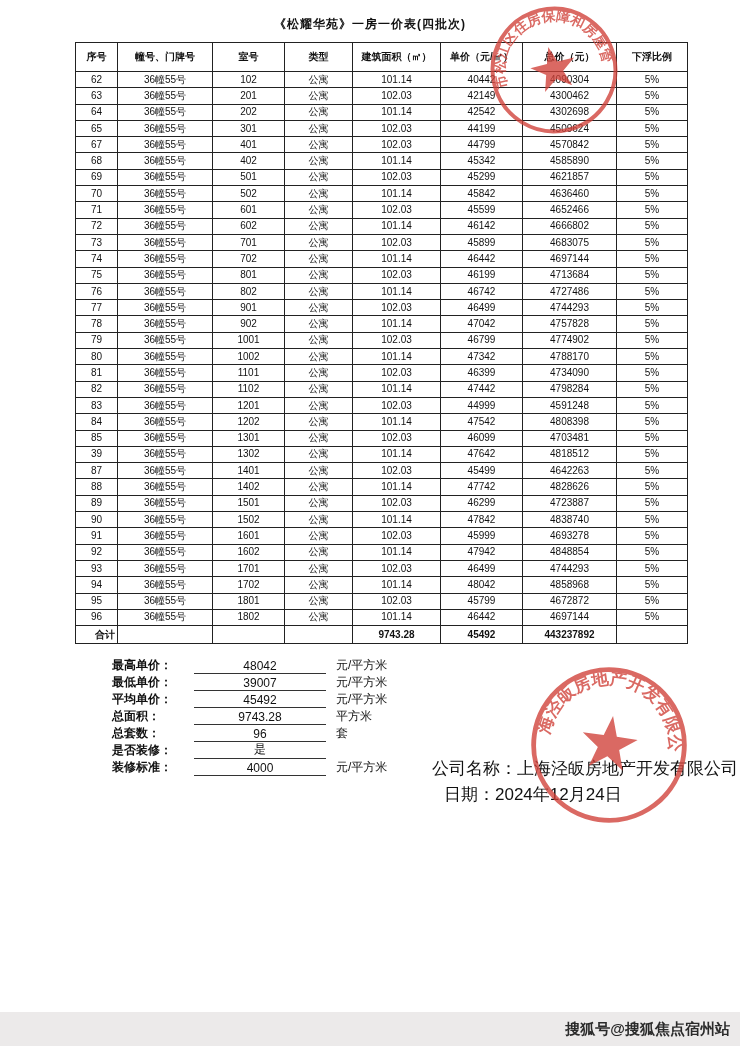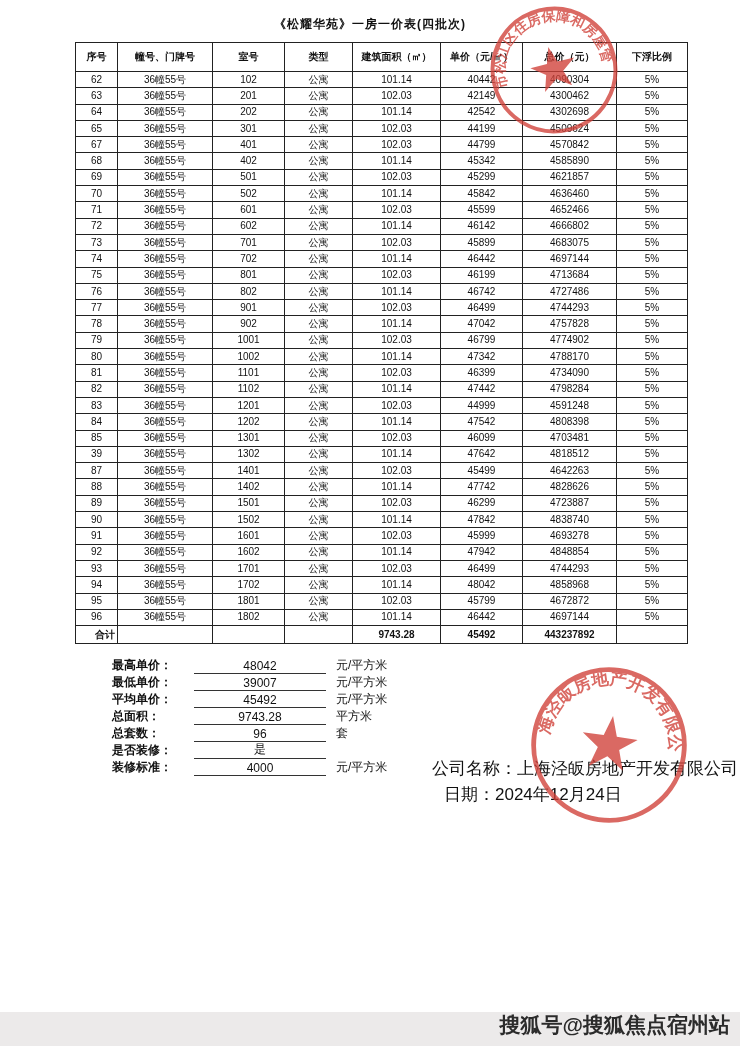--- a/index.html
+++ b/index.html
@@ -24,21 +24,21 @@
   .sum-value{display:inline-block;width:132px;border-bottom:1px solid #333;
              text-align:center;font-size:12px;}
   .sum-unit{display:inline-block;margin-left:10px;}
   .company{position:absolute;left:432px;top:756px;font-size:17px;line-height:1.5;}
   .company .date{padding-left:12px;}
   .seal{position:absolute;pointer-events:none;opacity:.78;}
   .seal-top{left:488px;top:4px;width:132px;height:132px;transform:rotate(-14deg);}
   .seal-bottom{left:528px;top:664px;width:162px;height:162px;transform:rotate(8deg);}
   .footer-strip{position:absolute;left:0;bottom:0;width:740px;height:34px;
                 background:#eceaea;}
-  .watermark{position:absolute;right:10px;bottom:7px;font-size:21px;color:#2b2b2b;
+  .watermark{position:absolute;right:10px;bottom:7px;font-size:15px;color:#2b2b2b;
              font-weight:bold;}
 </style>
 </head>
 <body>
 
 <div class="page">
 
   <div class="title">《松耀华苑》一房一价表(四批次)</div>
 
   <div class="tbl-wrap">

